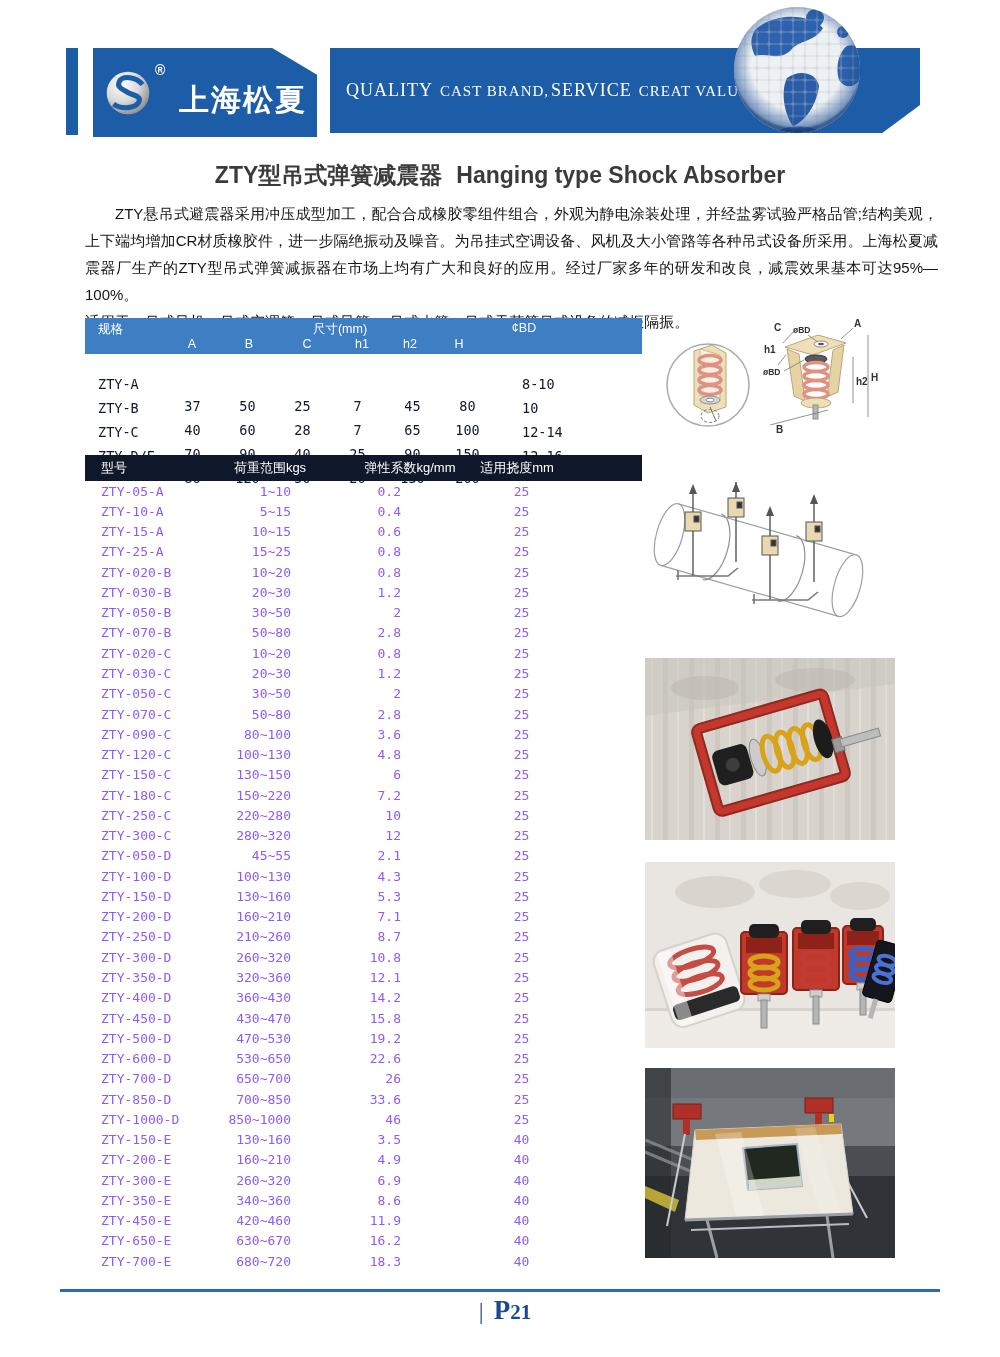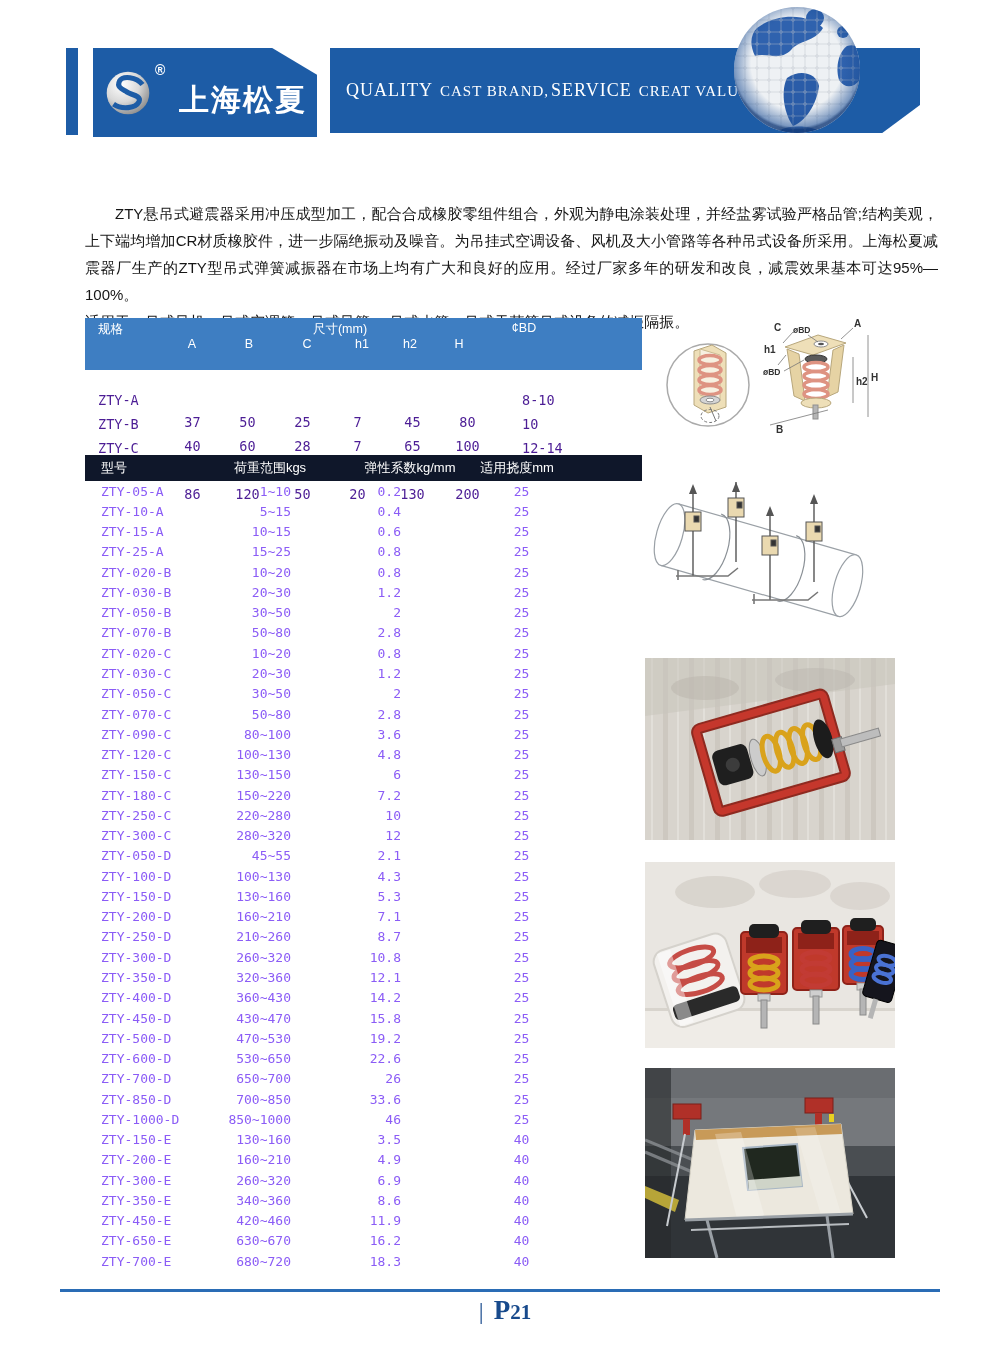--- a/index.html
+++ b/index.html
@@ -23,27 +23,27 @@
   
   .title{position:absolute;left:0;top:160px;width:1000px;text-align:center;font-size:23px;font-weight:600;color:#3b3b3b;}
   .title .en{margin-left:14px;}
   .intro{position:absolute;left:85px;top:200px;width:853px;font-size:15px;line-height:27px;color:#161616;}
   .intro p{margin:0;text-align:justify;}
   .intro p.p1{text-indent:2em;}
 
   
   .mono{font-family:"DejaVu Sans Mono","Liberation Mono",monospace;}
   .spec-table{position:absolute;left:85px;top:318px;width:557px;}
-  .spec-head{position:relative;height:52px;background:#3e7ec2;color:#fff;font-size:12.5px;}
+  .spec-head{position:relative;height:36px;background:#3e7ec2;color:#fff;font-size:12.5px;}
   .spec-head span{position:absolute;white-space:nowrap;}
   .sh-col1{left:13px;top:3px;}
   .sh-dim{left:255px;top:3px;transform:translateX(-50%);}
   .sh-bd{left:439px;top:3px;transform:translateX(-50%);}
   .sh-sub{top:19px;transform:translateX(-50%);}
-  .spec-row{display:grid;grid-template-columns:80px 55px 55px 55px 55px 55px 55px 1fr;height:24px;align-items:center;font-size:13.5px;color:#4c1d95;}
+  .spec-row{display:grid;grid-template-columns:80px 55px 55px 55px 55px 55px 55px 1fr;height:24px;align-items:center;font-size:13.5px;color:#0f172a;}
   .spec-row .c0{padding-left:13px;}
   .spec-row .cc{text-align:center;margin-top:44px;}
   .spec-row .c7{padding-left:27px;}
 
   .model-table{position:absolute;left:85px;top:455px;width:557px;}
   .model-head{position:relative;height:26px;background:#0f172a;color:#fff;font-size:13px;}
   .model-head span{position:absolute;top:4px;white-space:nowrap;}
   .mh-0{left:16px;}
   .mh-1{left:185px;transform:translateX(-50%);}
   .mh-2{left:290px;transform:translateX(-50%);margin-left:35px;}
@@ -125,20 +125,23 @@
       <circle cx="88" cy="16" r="9" fill="#2f62ae"></circle>
       <path d="M60,76 C74,66 90,72 92,84 C90,102 78,120 66,124 C56,110 54,88 60,76 Z" fill="#2a5ca8"></path>
       <path d="M120,44 C132,40 140,52 138,68 C132,84 120,90 112,78 C108,64 112,50 120,44 Z" fill="#2f62ae"></path>
       <circle cx="116" cy="30" r="6" fill="#2f62ae"></circle>
       <path d="M52,128 C66,122 86,124 94,130 L92,140 L50,140 Z" fill="#2a5ca8"></path>
       <rect x="0" y="0" width="140" height="140" fill="url(#puz)" opacity="0.55"></rect>
     </g>
     <circle cx="70" cy="68" r="63" fill="url(#rim)"></circle>
   </svg>
 
+  <div class="title">
+    <span class="zh">ZTY型吊式弹簧减震器</span><span class="en">Hanging type Shock Absorber</span>
+  </div>
 
   <div class="intro">
     <p class="p1">ZTY悬吊式避震器采用冲压成型加工，配合合成橡胶零组件组合，外观为静电涂装处理，并经盐雾试验严格品管;结构美观，上下端均增加CR材质橡胶件，进一步隔绝振动及噪音。为吊挂式空调设备、风机及大小管路等各种吊式设备所采用。上海松夏减震器厂生产的ZTY型吊式弹簧减振器在市场上均有广大和良好的应用。经过厂家多年的研发和改良，减震效果基本可达95%—100%。</p>
     <p class="p2">适用于：吊式风机、吊式空调箱、吊式风管、 吊式水管、吊式天花等吊式设备的减振隔振。</p>
   </div>
 
   <div class="spec-table">
     <div class="spec-head">
       <span class="sh-col1">规格</span>
       <span class="sh-dim">尺寸(mm)</span>

